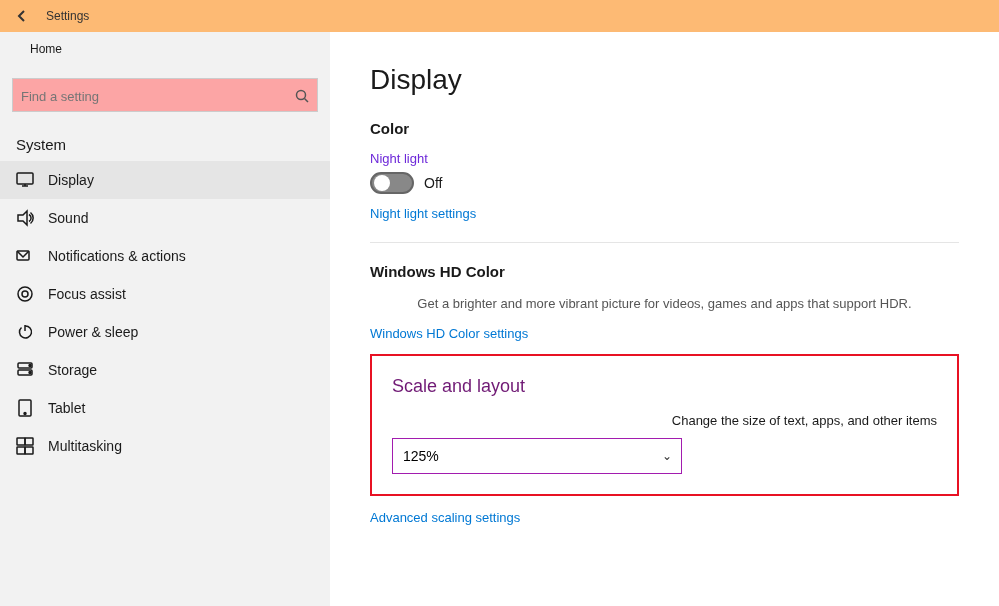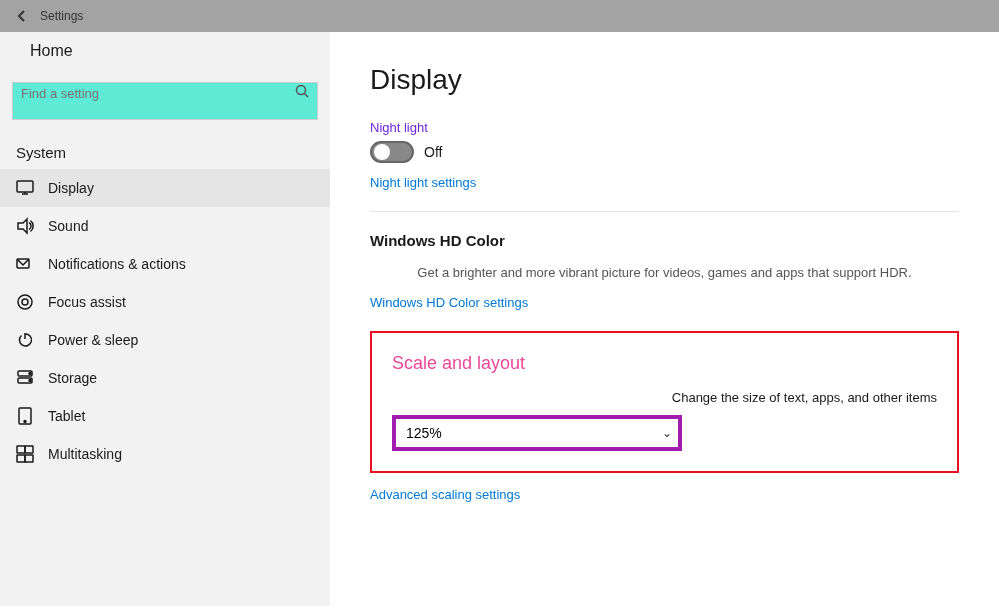--- a/index.html
+++ b/index.html
@@ -9,25 +9,25 @@
       width: 999px;
       height: 606px;
       overflow: hidden;
       display: flex;
       flex-direction: column;
     }
 
     
     .titlebar {
       height: 32px;
-      background: #a3a3a3;
+      background: #fdba74;
       display: flex;
       align-items: center;
       padding: 0 12px;
-      gap: 8px;
+      gap: 14px;
       flex-shrink: 0;
     }
     .titlebar-back {
       width: 20px;
       height: 20px;
       display: flex;
       align-items: center;
       justify-content: center;
       cursor: pointer;
       color: #333;
@@ -51,25 +51,25 @@
       background: #f2f2f2;
       flex-shrink: 0;
       display: flex;
       flex-direction: column;
       overflow-y: auto;
     }
 
     .search-box {
       margin: 8px 12px 12px 12px;
       display: flex;
-      align-items: flex-end;
-      background: #5eead4;
+      align-items: flex-start;
+      background: #fca5a5;
       border: 1px solid #ccc;
       height: 34px;
-      padding: 18px 8px;
+      padding: 10px 8px;
     }
     .search-box input {
       border: none;
       outline: none;
       flex: 1;
       font-size: 13px;
       color: #555;
       background: transparent;
     }
     .search-icon-svg {
@@ -111,21 +111,21 @@
       font-weight: 400;
       color: #1a1a1a;
     }
 
     .home-item {
       display: flex;
       align-items: center;
       padding: 10px 16px;
       cursor: pointer;
       gap: 14px;
-      font-size: 16px;
+      font-size: 12px;
       color: #1a1a1a;
       margin-bottom: 4px;
     }
 
     
     .content {
       flex: 1;
       background: white;
       overflow-y: auto;
       padding: 32px 40px;
@@ -195,60 +195,60 @@
       text-decoration: none;
     }
 
     .section-divider {
       border: none;
       border-top: 1px solid #e5e5e5;
       margin: 20px 0;
     }
 
     .hd-color-section {
-      margin-bottom: 20px;
+      margin-bottom: 12px;
     }
 
     .hd-color-desc {
       font-size: 13px;
       color: #555;
       margin-bottom: 10px;
       line-height: 1.5;
       text-align: center;
     }
 
     
     .scale-layout-box {
       border: 2px solid #e81123;
       padding: 20px;
       margin-bottom: 12px;
     }
 
     .scale-title {
       font-size: 18px;
       font-weight: 400;
-      color: #ec4899;
+      color: #701a75;
       margin-bottom: 16px;
     }
 
     .scale-desc {
       font-size: 13px;
       color: #1a1a1a;
       margin-bottom: 10px;
       text-align: right;
     }
 
     .select-wrapper {
       position: relative;
       width: 290px;
     }
     .select-wrapper select {
       width: 100%;
       height: 36px;
-      border: 4px solid #a21caf;
+      border: 1px solid #a21caf;
       background: white;
       font-size: 14px;
       padding: 0 10px;
       appearance: none;
       -webkit-appearance: none;
       cursor: pointer;
     }
     .select-wrapper .chevron {
       position: absolute;
       right: 10px;
@@ -387,20 +387,21 @@
         </svg>
       </div>
       <span>Multitasking</span>
     </div>
   </div>
 
   <div class="content">
     <h1 class="page-title">Display</h1>
 
     
+    <div class="section-title">Color</div>
 
     <div class="setting-label">Night light</div>
 
     <div class="toggle-row">
       <div class="toggle-switch off">
         <div class="knob"></div>
       </div>
       <span class="toggle-off-label">Off</span>
     </div>
 

